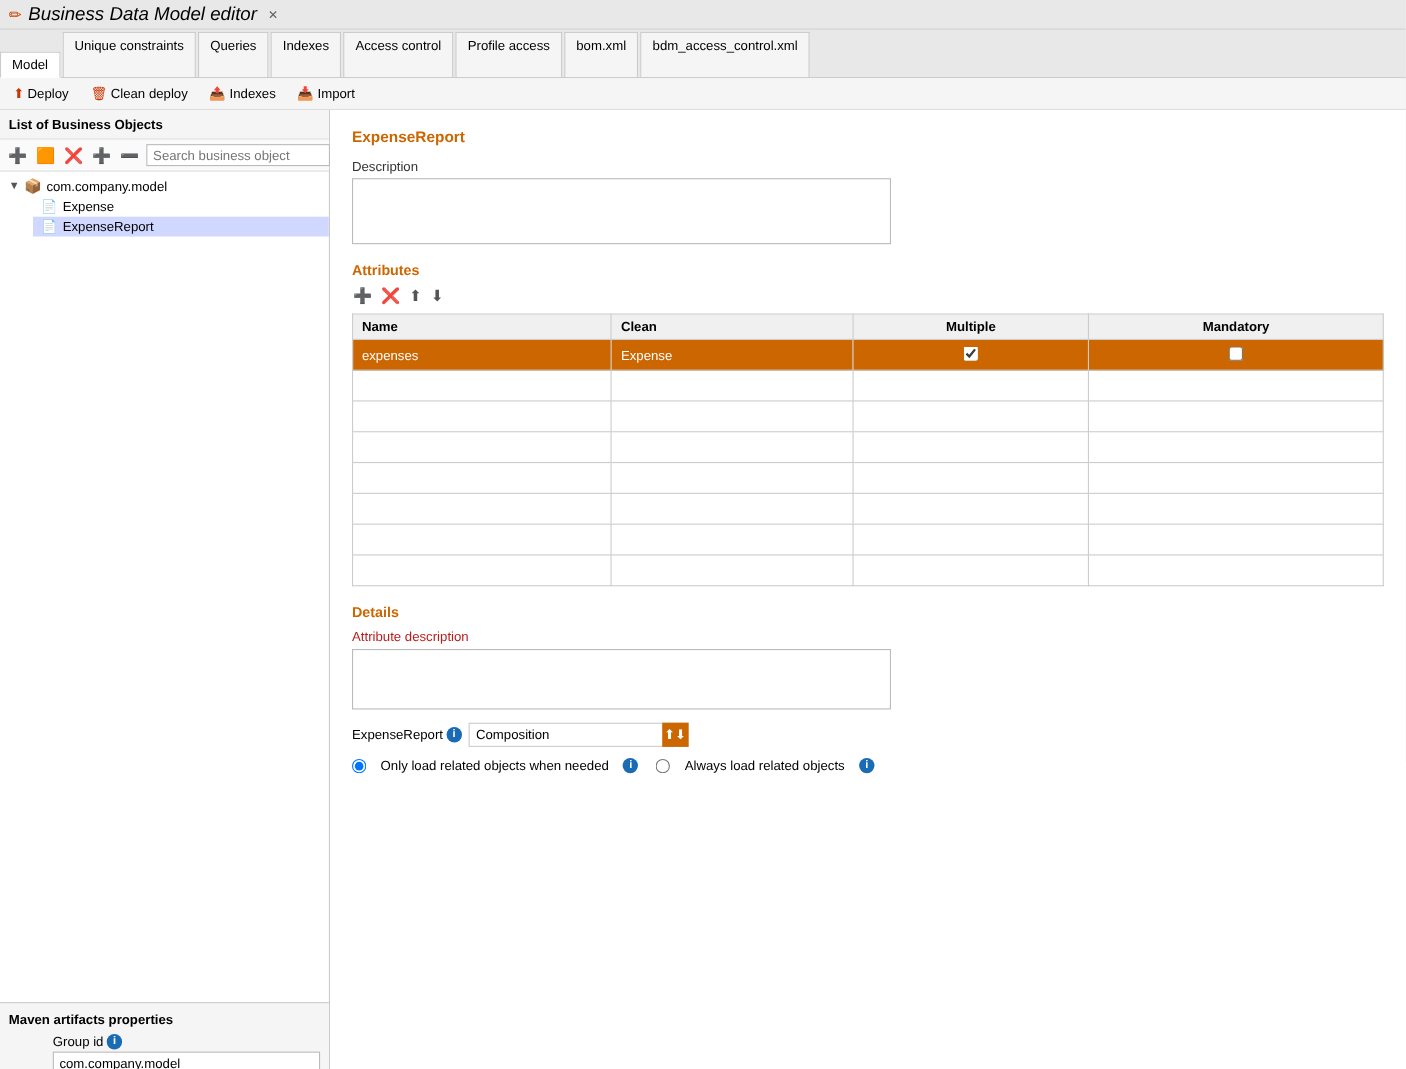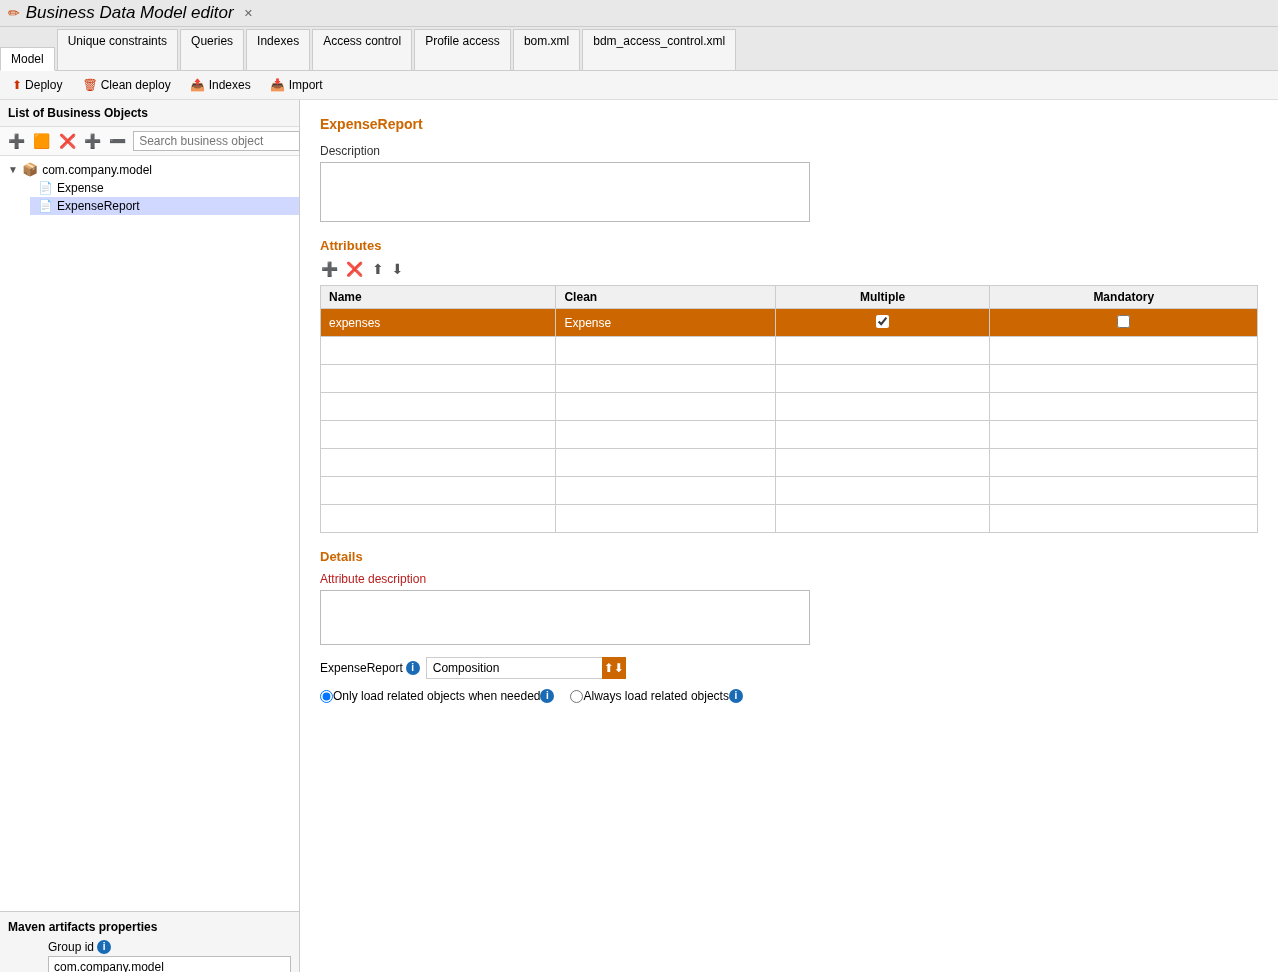--- a/index.html
+++ b/index.html
@@ -163,21 +163,21 @@
     }
     .select-arrow {
       position: absolute; right: 0; top: 0; bottom: 0; width: 24px;
       background: #cc6600; display: flex; align-items: center; justify-content: center;
       color: #fff; font-size: 12px; pointer-events: none;
     }
     .radio-row {
       display: flex; align-items: center; gap: 16px; font-size: 12px;
     }
     .radio-option {
-      display: flex; align-items: center; gap: 0; cursor: pointer;
+      display: flex; align-items: center; gap: 13px; cursor: pointer;
     }
     .radio-option input[type=radio] { cursor: pointer; }
 
     
     .cb-checked { accent-color: #fff; }
     .cb-unchecked { accent-color: #888; }
   </style>
 </head>
 <body>
 

